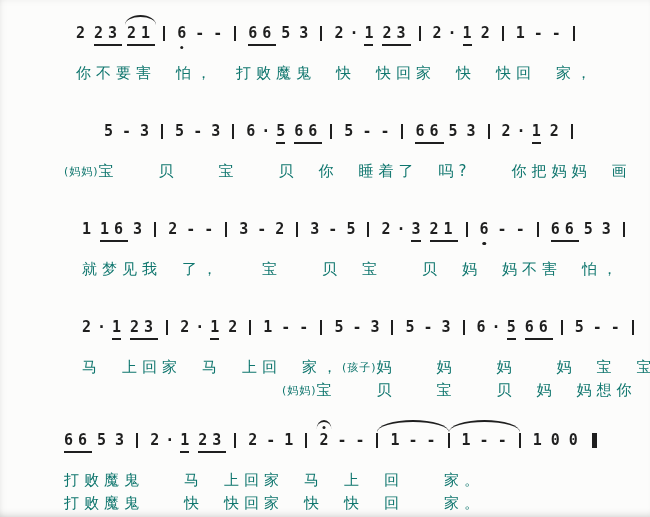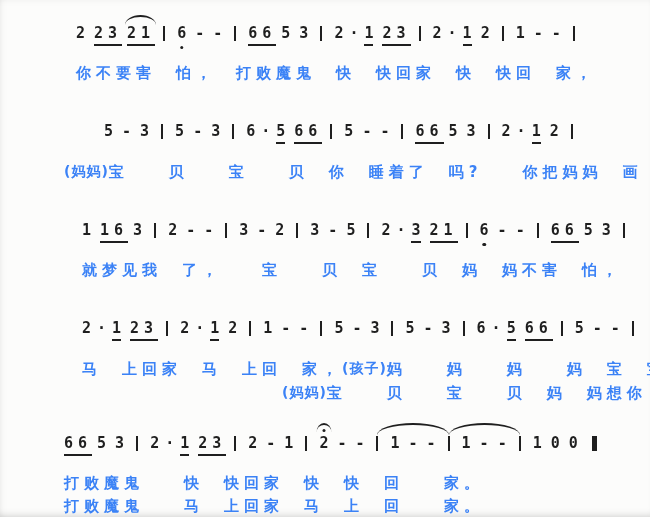--- a/index.html
+++ b/index.html
@@ -54,27 +54,27 @@
   .fer::after{
     content:"";position:absolute;left:50%;transform:translateX(-50%);
     top:-6px;width:3px;height:3px;border-radius:50%;background:var(--ink);
   }
   .tie{
     position:absolute;top:1px;height:10px;
     border-top:2px solid var(--ink);
     border-radius:50% 50% 0 0 / 100% 100% 0 0;
   }
   .lyric-row{
-    margin-top:11px;color:#3b82f6;
-    font-size:15px;font-weight:bold;letter-spacing:5px;
+    margin-top:11px;color:#0f766e;
+    font-size:15px;font-weight:normal;letter-spacing:5px;
     line-height:19px;white-space:pre;
   }
   .lyric-row + .lyric-row{margin-top:4px;}
   .lyric-row.outdent{text-indent:-40px;}
-  .paren{font-size:14px;letter-spacing:1px;vertical-align:1px;}
+  .paren{font-size:11px;letter-spacing:1px;vertical-align:1px;}
 </style>
 </head>
 <body style="--ink: #1f1f1f;">
 
 <div class="page">
   <div class="score">
       <div class="system">
         <div class="notes-row">
           <span class="tk">2</span>
           <span class="tk grp u">23</span>
@@ -234,17 +234,17 @@
           <span class="tk">-</span>
           <span class="tk">-</span>
           <span class="bar"></span>
           <span class="tk">1</span>
           <span class="tk">0</span>
           <span class="tk">0</span>
           <span class="bar end"></span>
           <div class="tie" style="left: 313px; width: 72px;"></div>
           <div class="tie" style="left: 385px; width: 71px;"></div>
         </div>
+        <div class="lyric-row">打败魔鬼　　马　上回家　马　上　回　　家。</div>
         <div class="lyric-row">打败魔鬼　　快　快回家　快　快　回　　家。</div>
-        <div class="lyric-row">打败魔鬼　　马　上回家　马　上　回　　家。</div>
       </div>
     </div>
 </div>
 
 </body></html>

